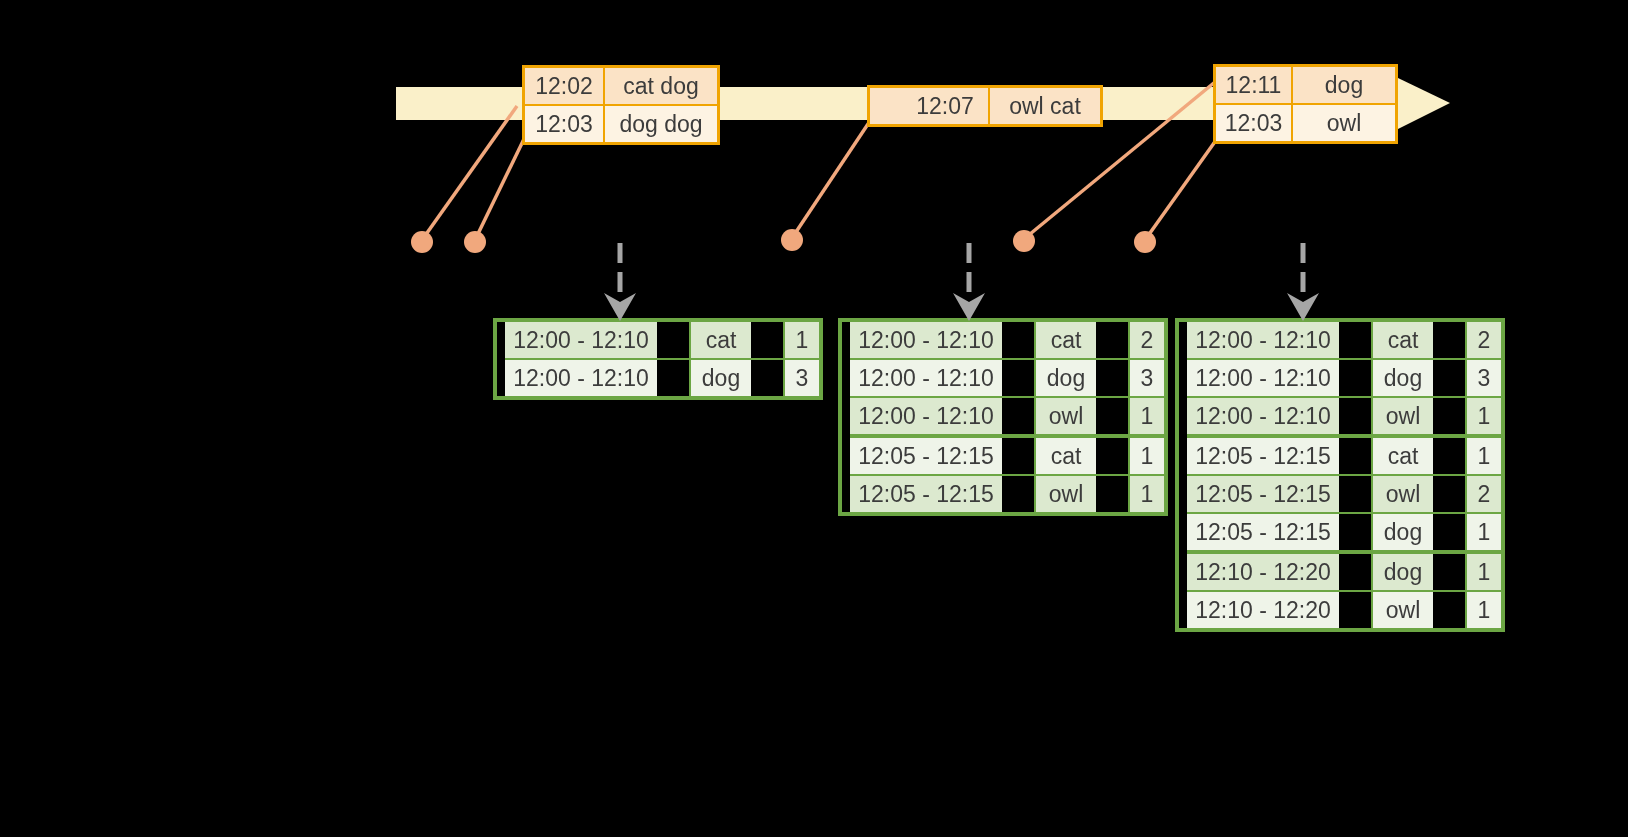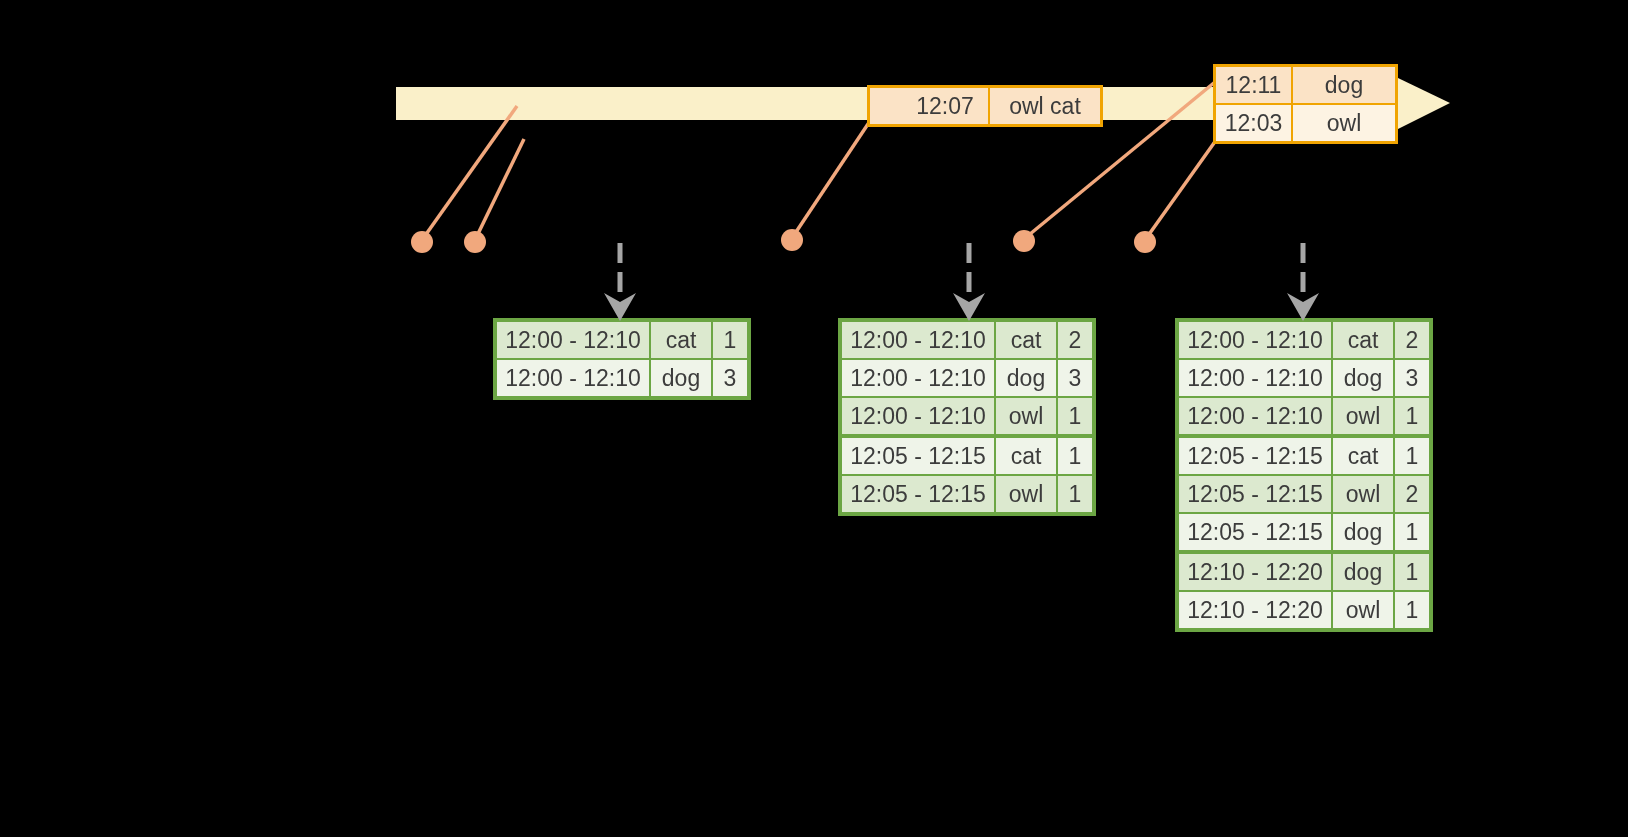--- a/index.html
+++ b/index.html
@@ -7,30 +7,30 @@
     --event-border:#F0A402; --event-row-dark:#FBE3C6; --event-row-light:#FDF3E3;
     --connector:#F1A87D; --result-border:#6CA644; --result-row-dark:#DCE9CF;
     --result-row-light:#EFF4E9; --arrow-gray:#A6A6A6; --text:#3C3C3C;
   }
   html,body{margin:0;padding:0;background:var(--background);}
   .canvas{position:relative;width:1628px;height:837px;background:var(--background);
           overflow:hidden;font-family:"Liberation Sans", sans-serif;}
   .layer{position:absolute;left:0;top:0;width:1628px;height:837px;}
   .tbl{position:absolute;display:flex;flex-direction:column;font-size:23px;color:var(--text);}
   .event{border:3px solid var(--event-border);}
-  .result{border:4px solid var(--result-border);}
+  .result{border:4px solid var(--result-border);padding-left:8px;}
   .trow{display:flex;}
   .event .trow + .trow{border-top:2px solid var(--event-border);}
   .result .trow + .trow{border-top:2px solid var(--result-border);}
   .result .trow.group-start{border-top:4px solid var(--result-border);}
   .cell{display:flex;align-items:center;justify-content:center;white-space:nowrap;}
   .event .cell{height:36px;}
   .result .cell{height:36px;}
   .event .cell + .cell{border-left:2px solid var(--event-border);}
-  .result .cell + .cell{border-left:2px solid var(--result-border);}
+  .result .cell + .cell{border-left:2px solid var(--result-border);margin-left:32px;}
   .event .dark .cell{background:var(--event-row-dark);}
   .event .light .cell{background:var(--event-row-light);}
   .result .dark .cell{background:var(--result-row-dark);}
   .result .light .cell{background:var(--result-row-light);}
   .et1 .c1{width:78px;}  .et1 .c2{width:112px;}
   .et2 .c1{width:86px;padding-left:32px;}  .et2 .c2{width:110px;}
   .et3 .c1{width:75px;text-align:right;}  .et3 .c2{width:102px;}
   .rt .c1{width:152px;}  .rt .c2{width:60px;}  .rt .c3{width:34px;}
 </style>
 </head>
@@ -48,20 +48,30 @@
     <line x1="1215" y1="82" x2="1024" y2="239" style="stroke:var(--connector);stroke-width:3.5"></line>
     <line x1="1219" y1="136" x2="1145" y2="240" style="stroke:var(--connector);stroke-width:3.5"></line>
 
     <circle cx="422" cy="242" r="11" style="fill:var(--connector)"></circle>
     <circle cx="475" cy="242" r="11" style="fill:var(--connector)"></circle>
     <circle cx="792" cy="240" r="11" style="fill:var(--connector)"></circle>
     <circle cx="1024" cy="241" r="11" style="fill:var(--connector)"></circle>
     <circle cx="1145" cy="242" r="11" style="fill:var(--connector)"></circle>
   </svg>
 
+  <div class="tbl event et1" style="left:522px;top:65px">
+    <div class="trow dark">
+      <div class="cell c1">12:02</div>
+      <div class="cell c2">cat dog</div>
+    </div>
+    <div class="trow light">
+      <div class="cell c1">12:03</div>
+      <div class="cell c2">dog dog</div>
+    </div>
+  </div>
 
   <div class="tbl event et2" style="left:867px;top:85px">
     <div class="trow dark">
       <div class="cell c1">12:07</div>
       <div class="cell c2">owl cat</div>
     </div>
   </div>
 
   <div class="tbl event et3" style="left:1213px;top:64px">
     <div class="trow dark">

